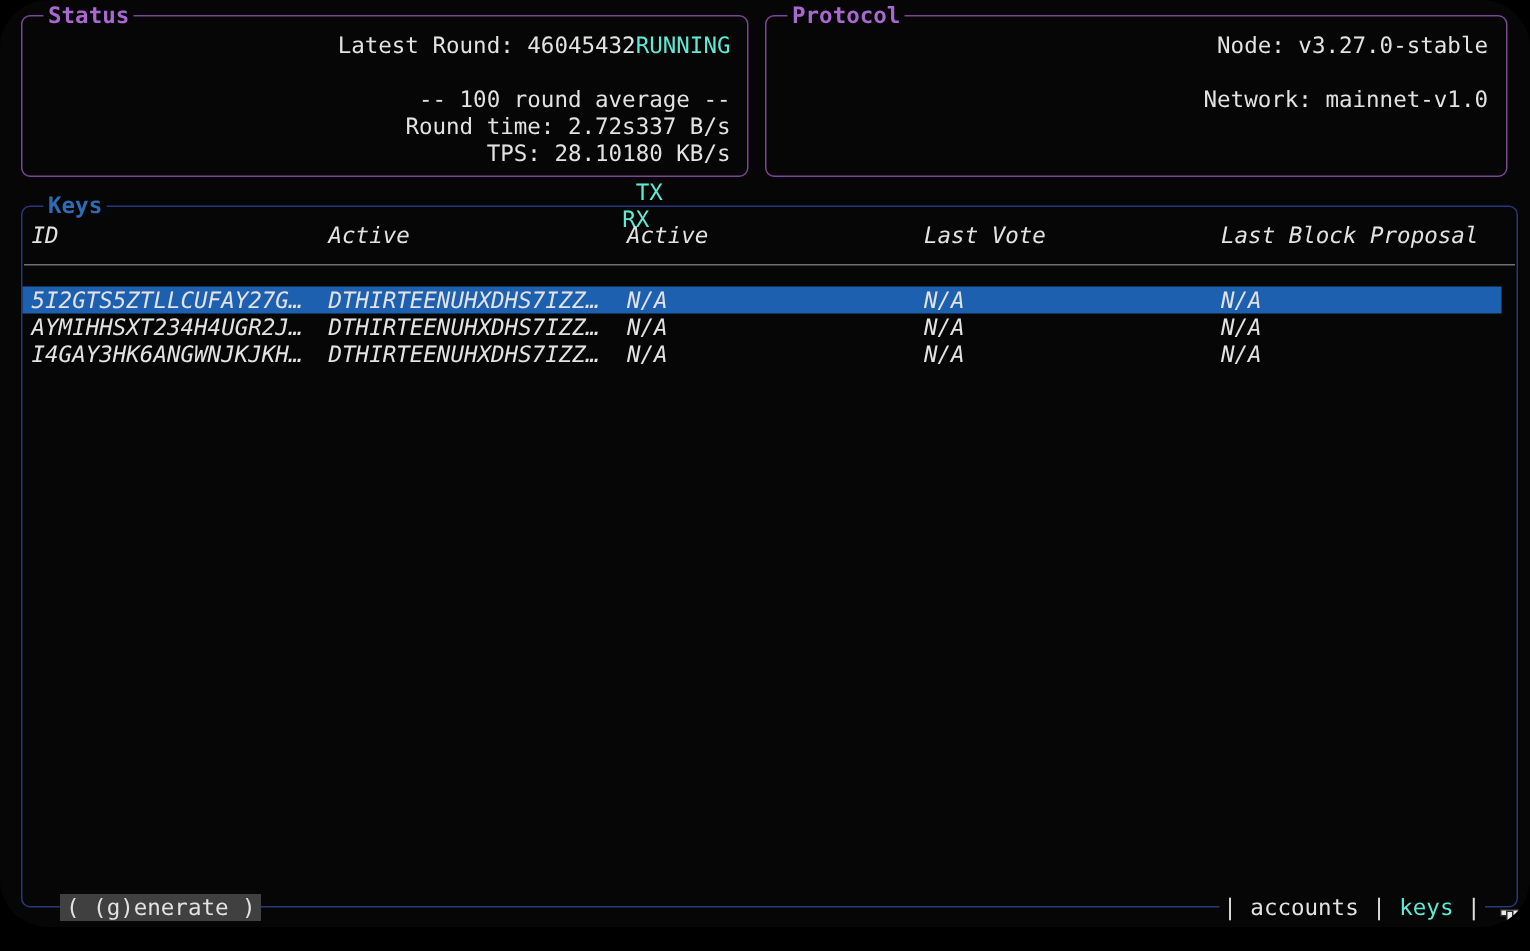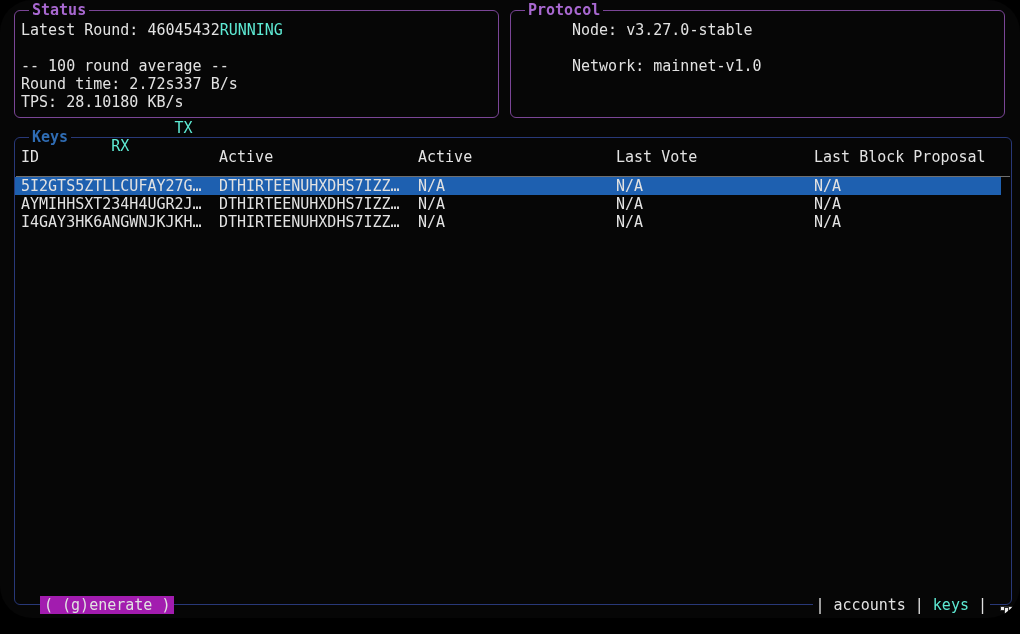--- a/index.html
+++ b/index.html
@@ -34,48 +34,49 @@
   .navy-border { border-color: #283878; }
   .blue-text { color: #2f6cb3; font-weight: bold; }
   .green { color: #5eead4; }
 
   #status-panel { left: 14px; top: 10px; width: 485px; height: 108px; }
   #protocol-panel { left: 510px; top: 10px; width: 495px; height: 108px; padding-left: 48px; }
   #keys-panel { left: 14px; top: 137px; width: 998px; height: 468px; }
 
   .status-rows { padding: 10px 11px 0 6px; }
   .proto-rows { padding: 10px 12px 0 13px; }
-  .trow-line { display: flex; justify-content: flex-start; height: 18px; }
+  .trow-line { display: flex; justify-content: flex-end; height: 18px; }
   .unit-pair { display: inline-flex; gap: 26px; flex-direction: column; }
 
   .thead, .trow {
     display: grid;
     grid-template-columns: 198px 199px 198px 198px 1fr;
     padding-left: 6px;
     height: 18px;
     white-space: nowrap;
+    font-style: italic;
   }
   .thead { margin-top: 10px; }
   .col-sep {
     height: 1px;
     background: #707070;
     margin: 10px 1px 0 1px;
   }
-  .tbody { }
+  .tbody { margin-top: 14px; }
   .trow.selected {
     background: #1e60b0;
     margin-right: 10px;
   }
 
   .footer-generate {
     position: absolute;
     left: 40px;
     top: 596px;
     height: 18px;
-    background: #a21caf;
+    background: #404040;
     padding: 0 4px;
     white-space: pre;
   }
   .footer-tabs {
     position: absolute;
     right: 30px;
     top: 596px;
     height: 18px;
     background: #060606;
     padding: 0 3px;

